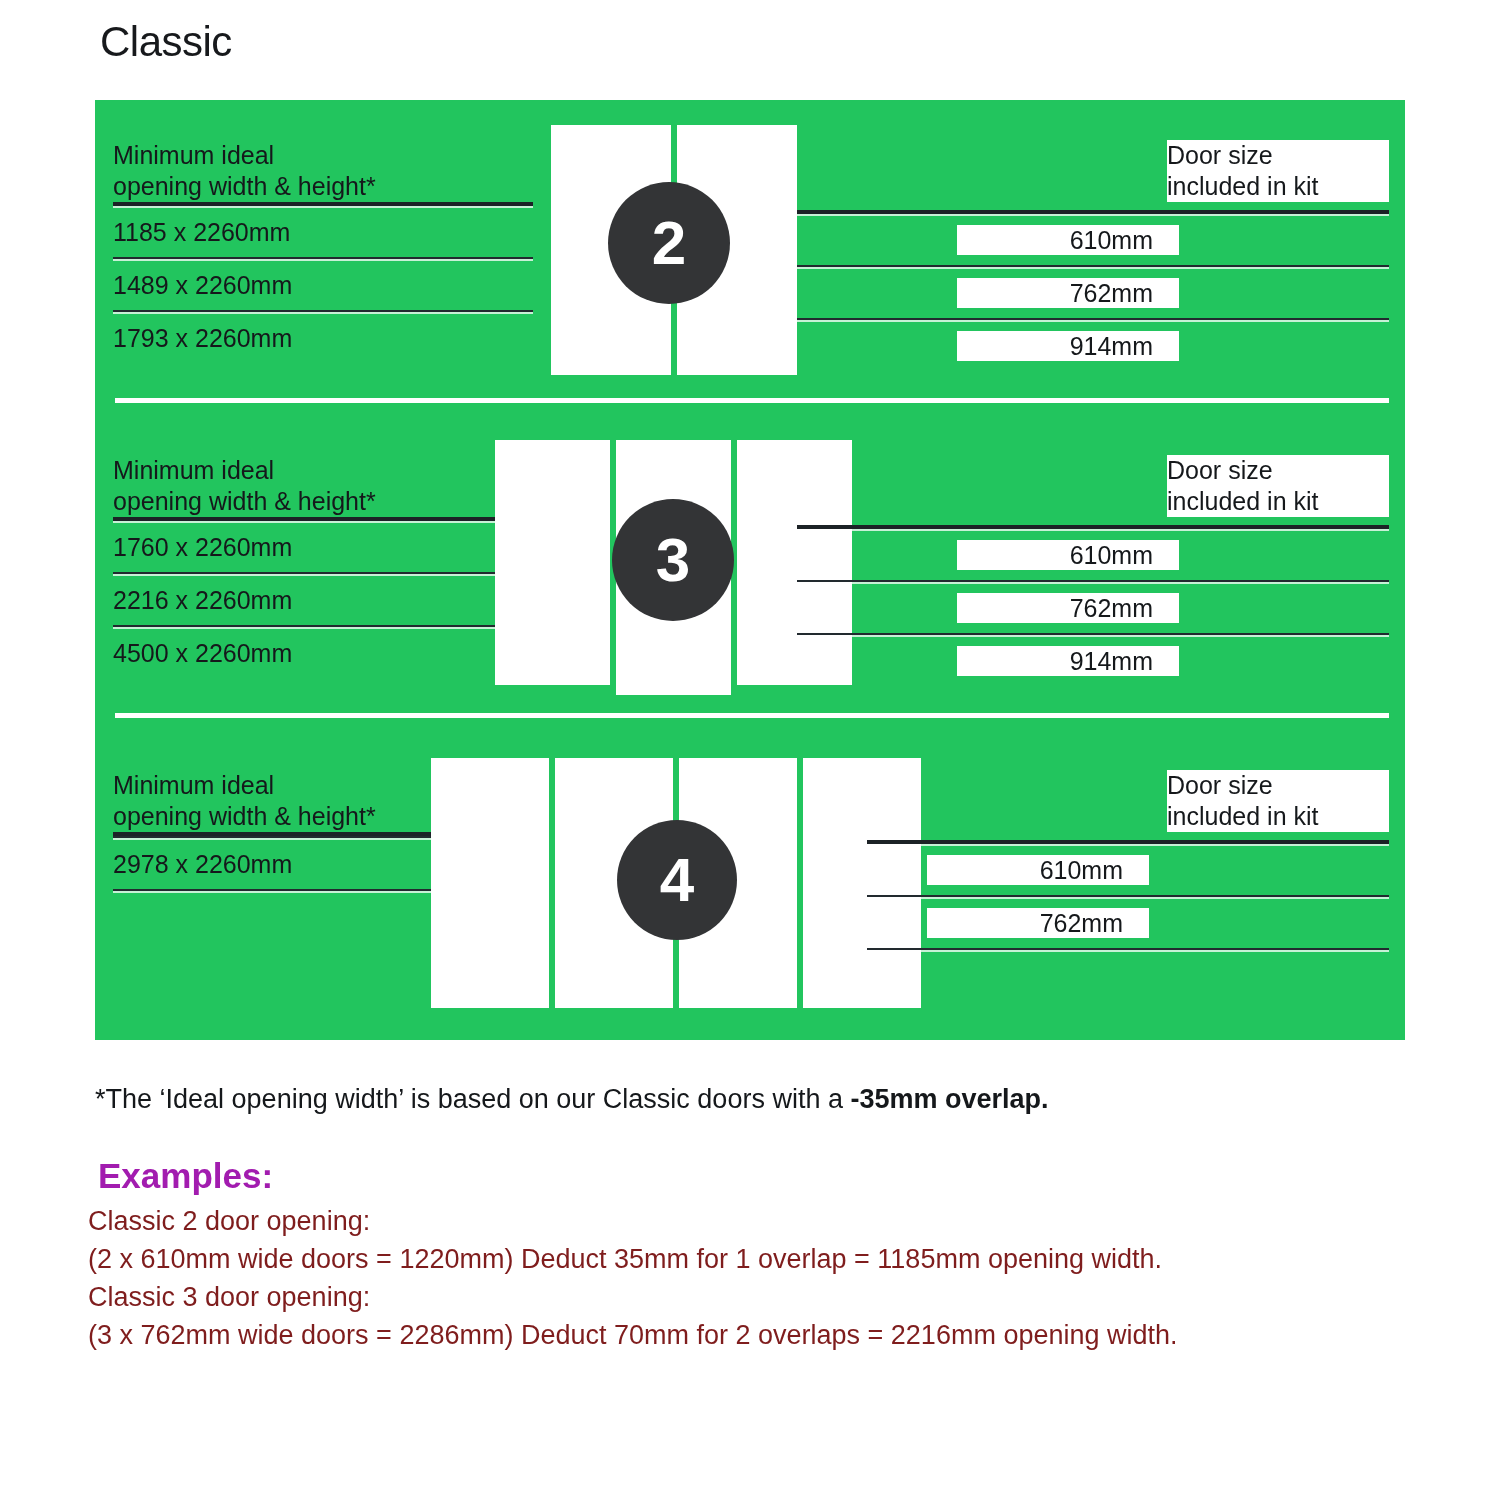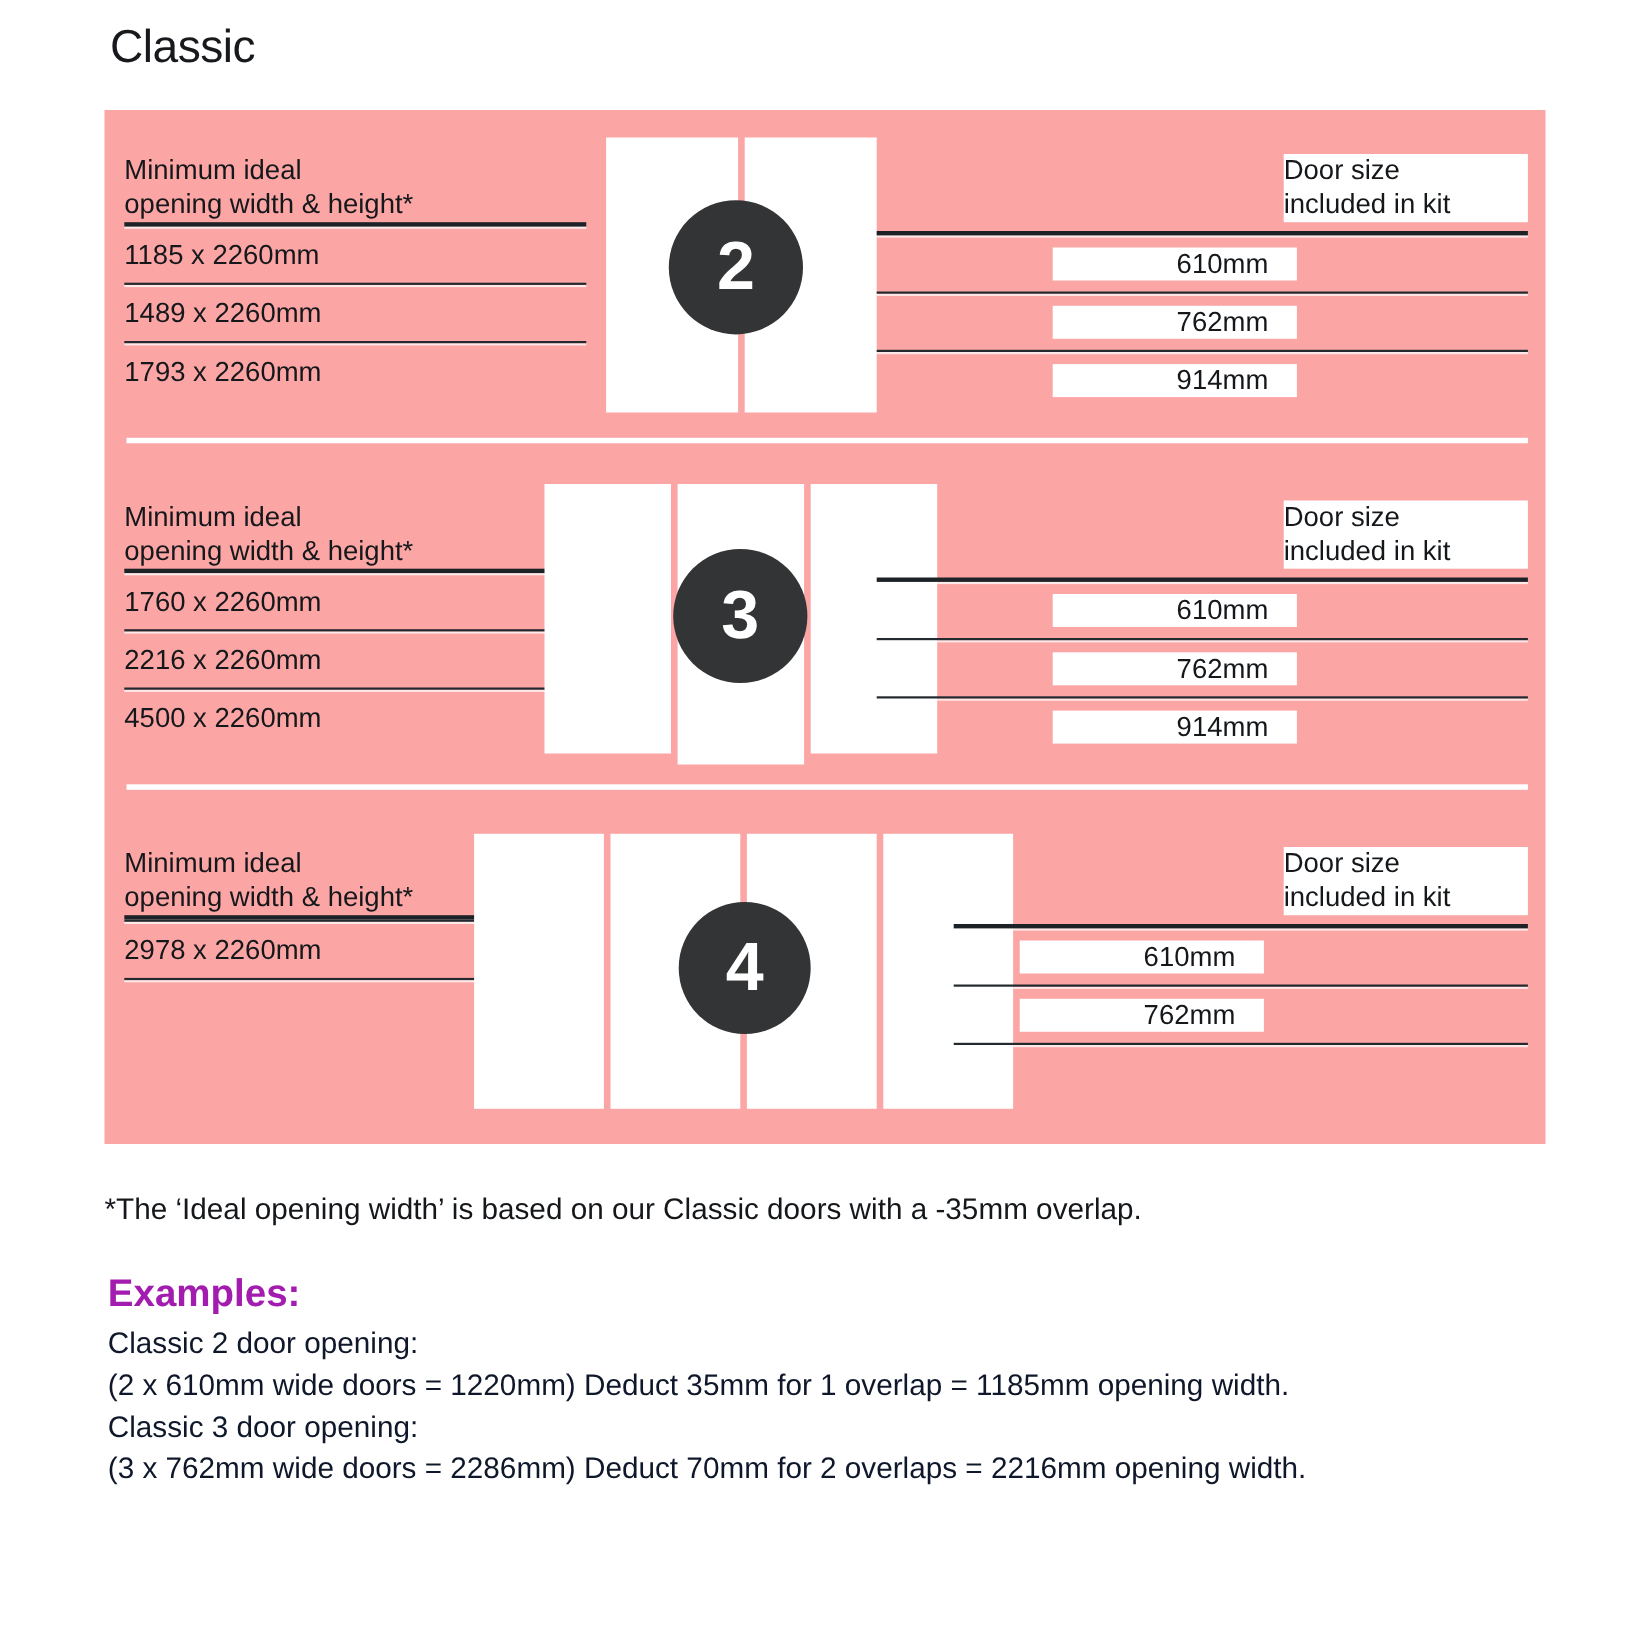--- a/index.html
+++ b/index.html
@@ -35,21 +35,21 @@
     color: #17191c;
   }
 
   
   .panel {
     position: absolute;
     left: 95px;
     top: 100px;
     width: 1310px;
     height: 940px;
-    background: #fca5a5;
+    background: #22c55e;
   }
 
   .section {
     position: absolute;
     left: 0;
     width: 1310px;
   }
   .section.s1 { top: 0px;   height: 300px; }
   .section.s2 { top: 315px; height: 300px; }
   .section.s3 { top: 630px; height: 310px; }
@@ -182,39 +182,39 @@
 
   
   .footnote {
     position: absolute;
     left: 95px;
     top: 1082px;
     font-size: 27px;
     line-height: 34px;
     color: #15181b;
   }
-  .footnote b { font-weight: 400; }
+  .footnote b { font-weight: 700; }
 
   .examples-title {
     position: absolute;
     left: 98px;
     top: 1156px;
     font-size: 35px;
     font-weight: 700;
     color: #a21caf;
   }
 
   .examples {
     position: absolute;
-    left: 98px;
+    left: 88px;
     top: 1202px;
     width: 1320px;
     font-size: 27px;
     line-height: 38px;
-    color: #0f172a;
+    color: #7f1d1d;
   }
   .ex-line { white-space: nowrap; }
 </style>
 </head>
 <body>
 
 <div class="page">
 
   <div class="page-title">Classic</div>
 

